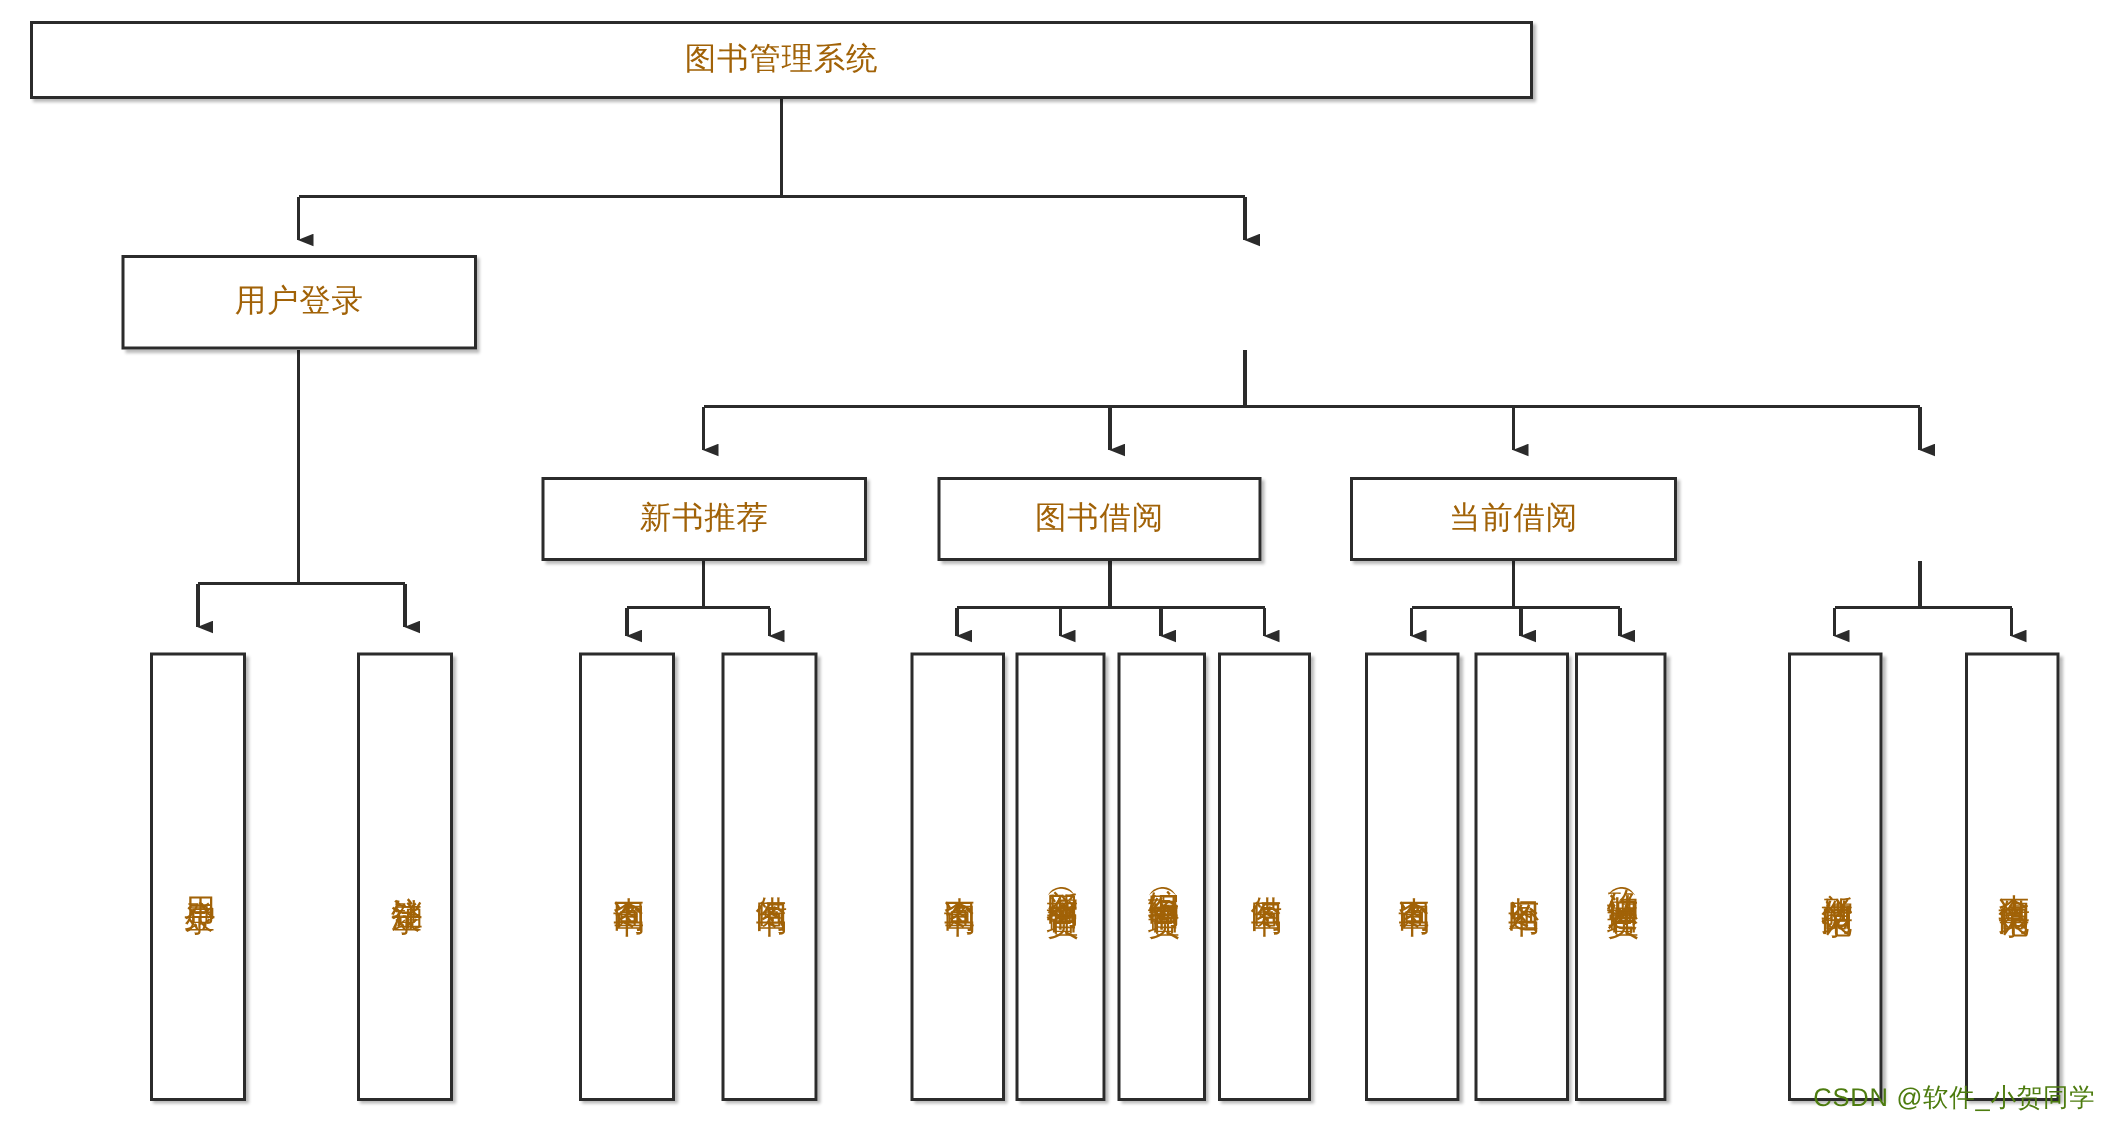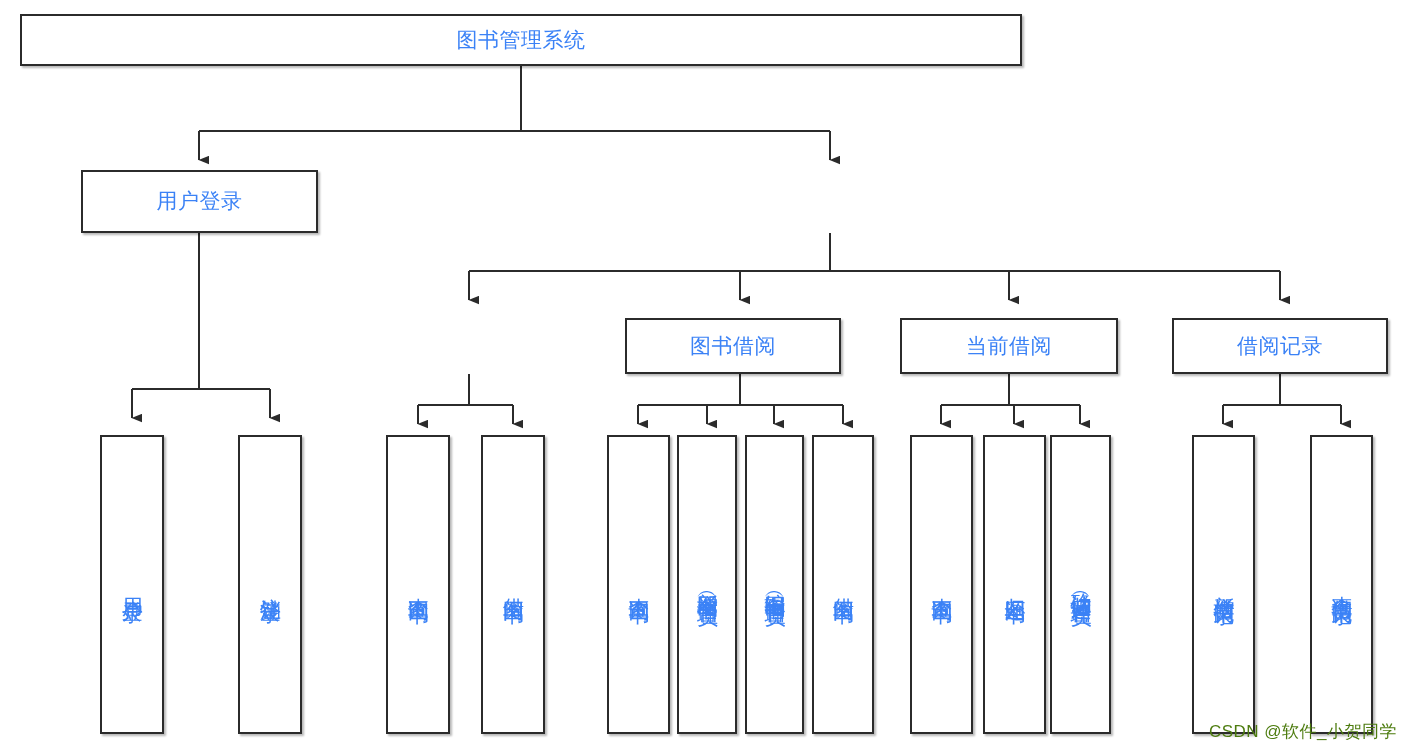--- a/index.html
+++ b/index.html
@@ -28,21 +28,21 @@
   }
   .node {
     position: absolute;
     box-sizing: border-box;
     background: #ffffff;
     border: 2px solid #2b2b2b;
     box-shadow: 2px 2px 2px rgba(0,0,0,0.28);
     display: flex;
     align-items: center;
     justify-content: center;
-    color: #3b82f6;
+    color: #a16207;
     z-index: 2;
   }
   .node .label {
     display: block;
     text-align: center;
     line-height: 1.15;
     letter-spacing: 0.5px;
   }
   .node.horizontal .label {
     font-size: 21px;
@@ -126,28 +126,28 @@
   </svg>
 
   <div class="node horizontal" id="node-root" style="left: 20px; top: 14px; width: 1002px; height: 52px;">
     <span class="label">图书管理系统</span>
   </div>
 
   <div class="node horizontal" id="node-l1-0" style="left: 81px; top: 170px; width: 237px; height: 63px;">
     <span class="label">用户登录</span>
   </div>
 
+  <div class="node horizontal" id="node-l2-0" style="left: 361px; top: 318px; width: 217px; height: 56px;">
+    <span class="label">新书推荐</span>
+  </div>
   <div class="node horizontal" id="node-l2-1" style="left: 625px; top: 318px; width: 216px; height: 56px;">
     <span class="label">图书借阅</span>
   </div>
   <div class="node horizontal" id="node-l2-2" style="left: 900px; top: 318px; width: 218px; height: 56px;">
     <span class="label">当前借阅</span>
-  </div>
-  <div class="node horizontal" id="node-l2-3" style="left: 1172px; top: 318px; width: 216px; height: 56px;">
-    <span class="label">借阅记录</span>
   </div>
 
   <div class="node vertical" id="node-leaf-0" style="left: 100px; top: 435px; width: 64px; height: 299px;">
     <span class="label">用户登录</span>
   </div>
   <div class="node vertical" id="node-leaf-1" style="left: 238px; top: 435px; width: 64px; height: 299px;">
     <span class="label">注销登录</span>
   </div>
   <div class="node vertical" id="node-leaf-2" style="left: 386px; top: 435px; width: 64px; height: 299px;">
     <span class="label">查询图书</span>

